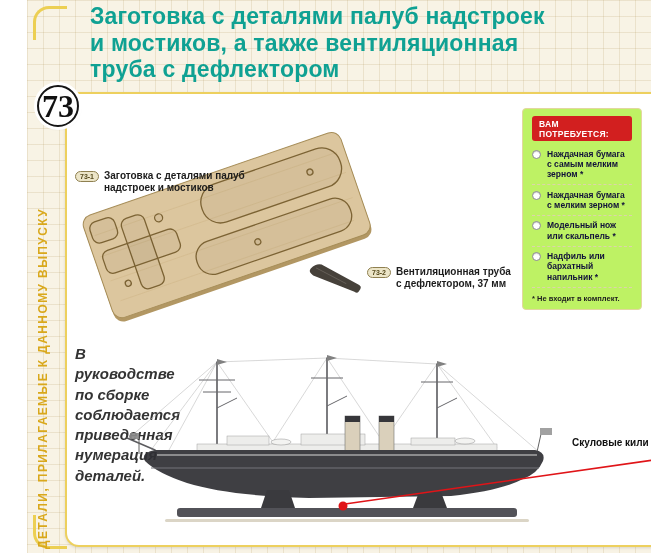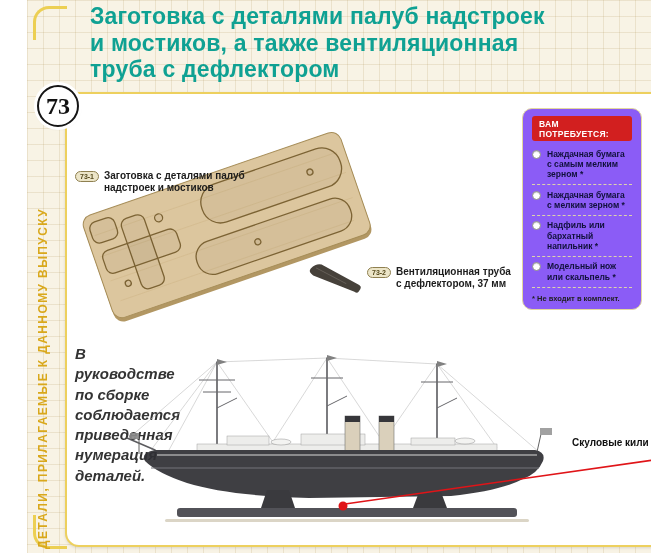--- a/index.html
+++ b/index.html
@@ -36,21 +36,21 @@
     position:absolute; left:9px; top:549px; width:420px;
     transform:rotate(-90deg); transform-origin:0 0;
     font-size:12px; font-weight:bold; color:#d9a81c;
     letter-spacing:1.4px; white-space:nowrap;
   }
 
   .issue-badge {
     position:absolute; left:10px; top:85px; width:42px; height:42px;
     background:#fff; border:2.5px solid #151515; border-radius:50%;
     display:flex; align-items:center; justify-content:center;
-    font-family:"Liberation Serif", serif; font-size:24px; font-weight:bold; color:#111;
+    font-family:"Liberation Serif", serif; font-size:32px; font-weight:bold; color:#111;
     box-shadow:0 0 0 3px #fff, inset 0 0 0 1.5px #fff, 0 1px 3px rgba(0,0,0,.35);
     z-index:6;
   }
 
   .panel {
     position:absolute; left:38px; top:92px; width:607px; height:455px;
     background:#fff; border:2.5px solid #edd05e; border-radius:14px;
     box-shadow:0 1px 3px rgba(0,0,0,.12);
   }
 
@@ -63,22 +63,22 @@
     display:inline-block; background:#ece5c8; border:1px solid #8f8050;
     border-radius:8px; color:#564a1d; font-size:7px; font-weight:bold;
     padding:1px 4px; margin-top:1px; flex:0 0 auto;
   }
   .part-label-text { font-size:10px; font-weight:bold; color:#1c1c1c; line-height:1.2; white-space:pre-line; }
 
   .vent-illustration { position:absolute; left:238px; top:168px; width:62px; height:34px; }
 
   .required-box {
     position:absolute; left:455px; top:14px; width:120px;
-    border:1.5px solid #e2d79f; border-radius:10px;
-    background:#8b5cf6; padding:7px 9px 6px;
+    border:1.5px solid #e2d79f; border-radius:4px;
+    background:#bef264; padding:7px 9px 6px;
   }
   .required-title {
     display:inline-block; background:#d21f1f; color:#fff;
     font-size:8.5px; font-weight:bold; letter-spacing:.3px;
     padding:2.5px 7px; border-radius:3px; margin-bottom:3px;
   }
   .required-item {
     display:flex; gap:6px; align-items:flex-start;
     padding:4.5px 0; border-bottom:1px dashed #dcd3ab;
   }
@@ -164,27 +164,27 @@
         <span class="required-item-label">Наждачная бумага
 с самым мелким зерном *</span>
       </div>
       <div class="required-item">
         <span class="checkbox-circle"></span>
         <span class="required-item-label">Наждачная бумага
 с мелким зерном *</span>
       </div>
       <div class="required-item">
         <span class="checkbox-circle"></span>
+        <span class="required-item-label">Модельный нож
+или скальпель *</span>
+      </div>
+      <div class="required-item">
+        <span class="checkbox-circle"></span>
         <span class="required-item-label">Надфиль или бархатный
 напильник *</span>
-      </div>
-      <div class="required-item">
-        <span class="checkbox-circle"></span>
-        <span class="required-item-label">Модельный нож
-или скальпель *</span>
       </div>
       <div class="required-footnote">* Не входит в комплект.</div>
     </div>
 
     <div class="assembly-note">В руководстве
 по сборке
 соблюдается
 приведенная
 нумерация
 деталей.</div>

